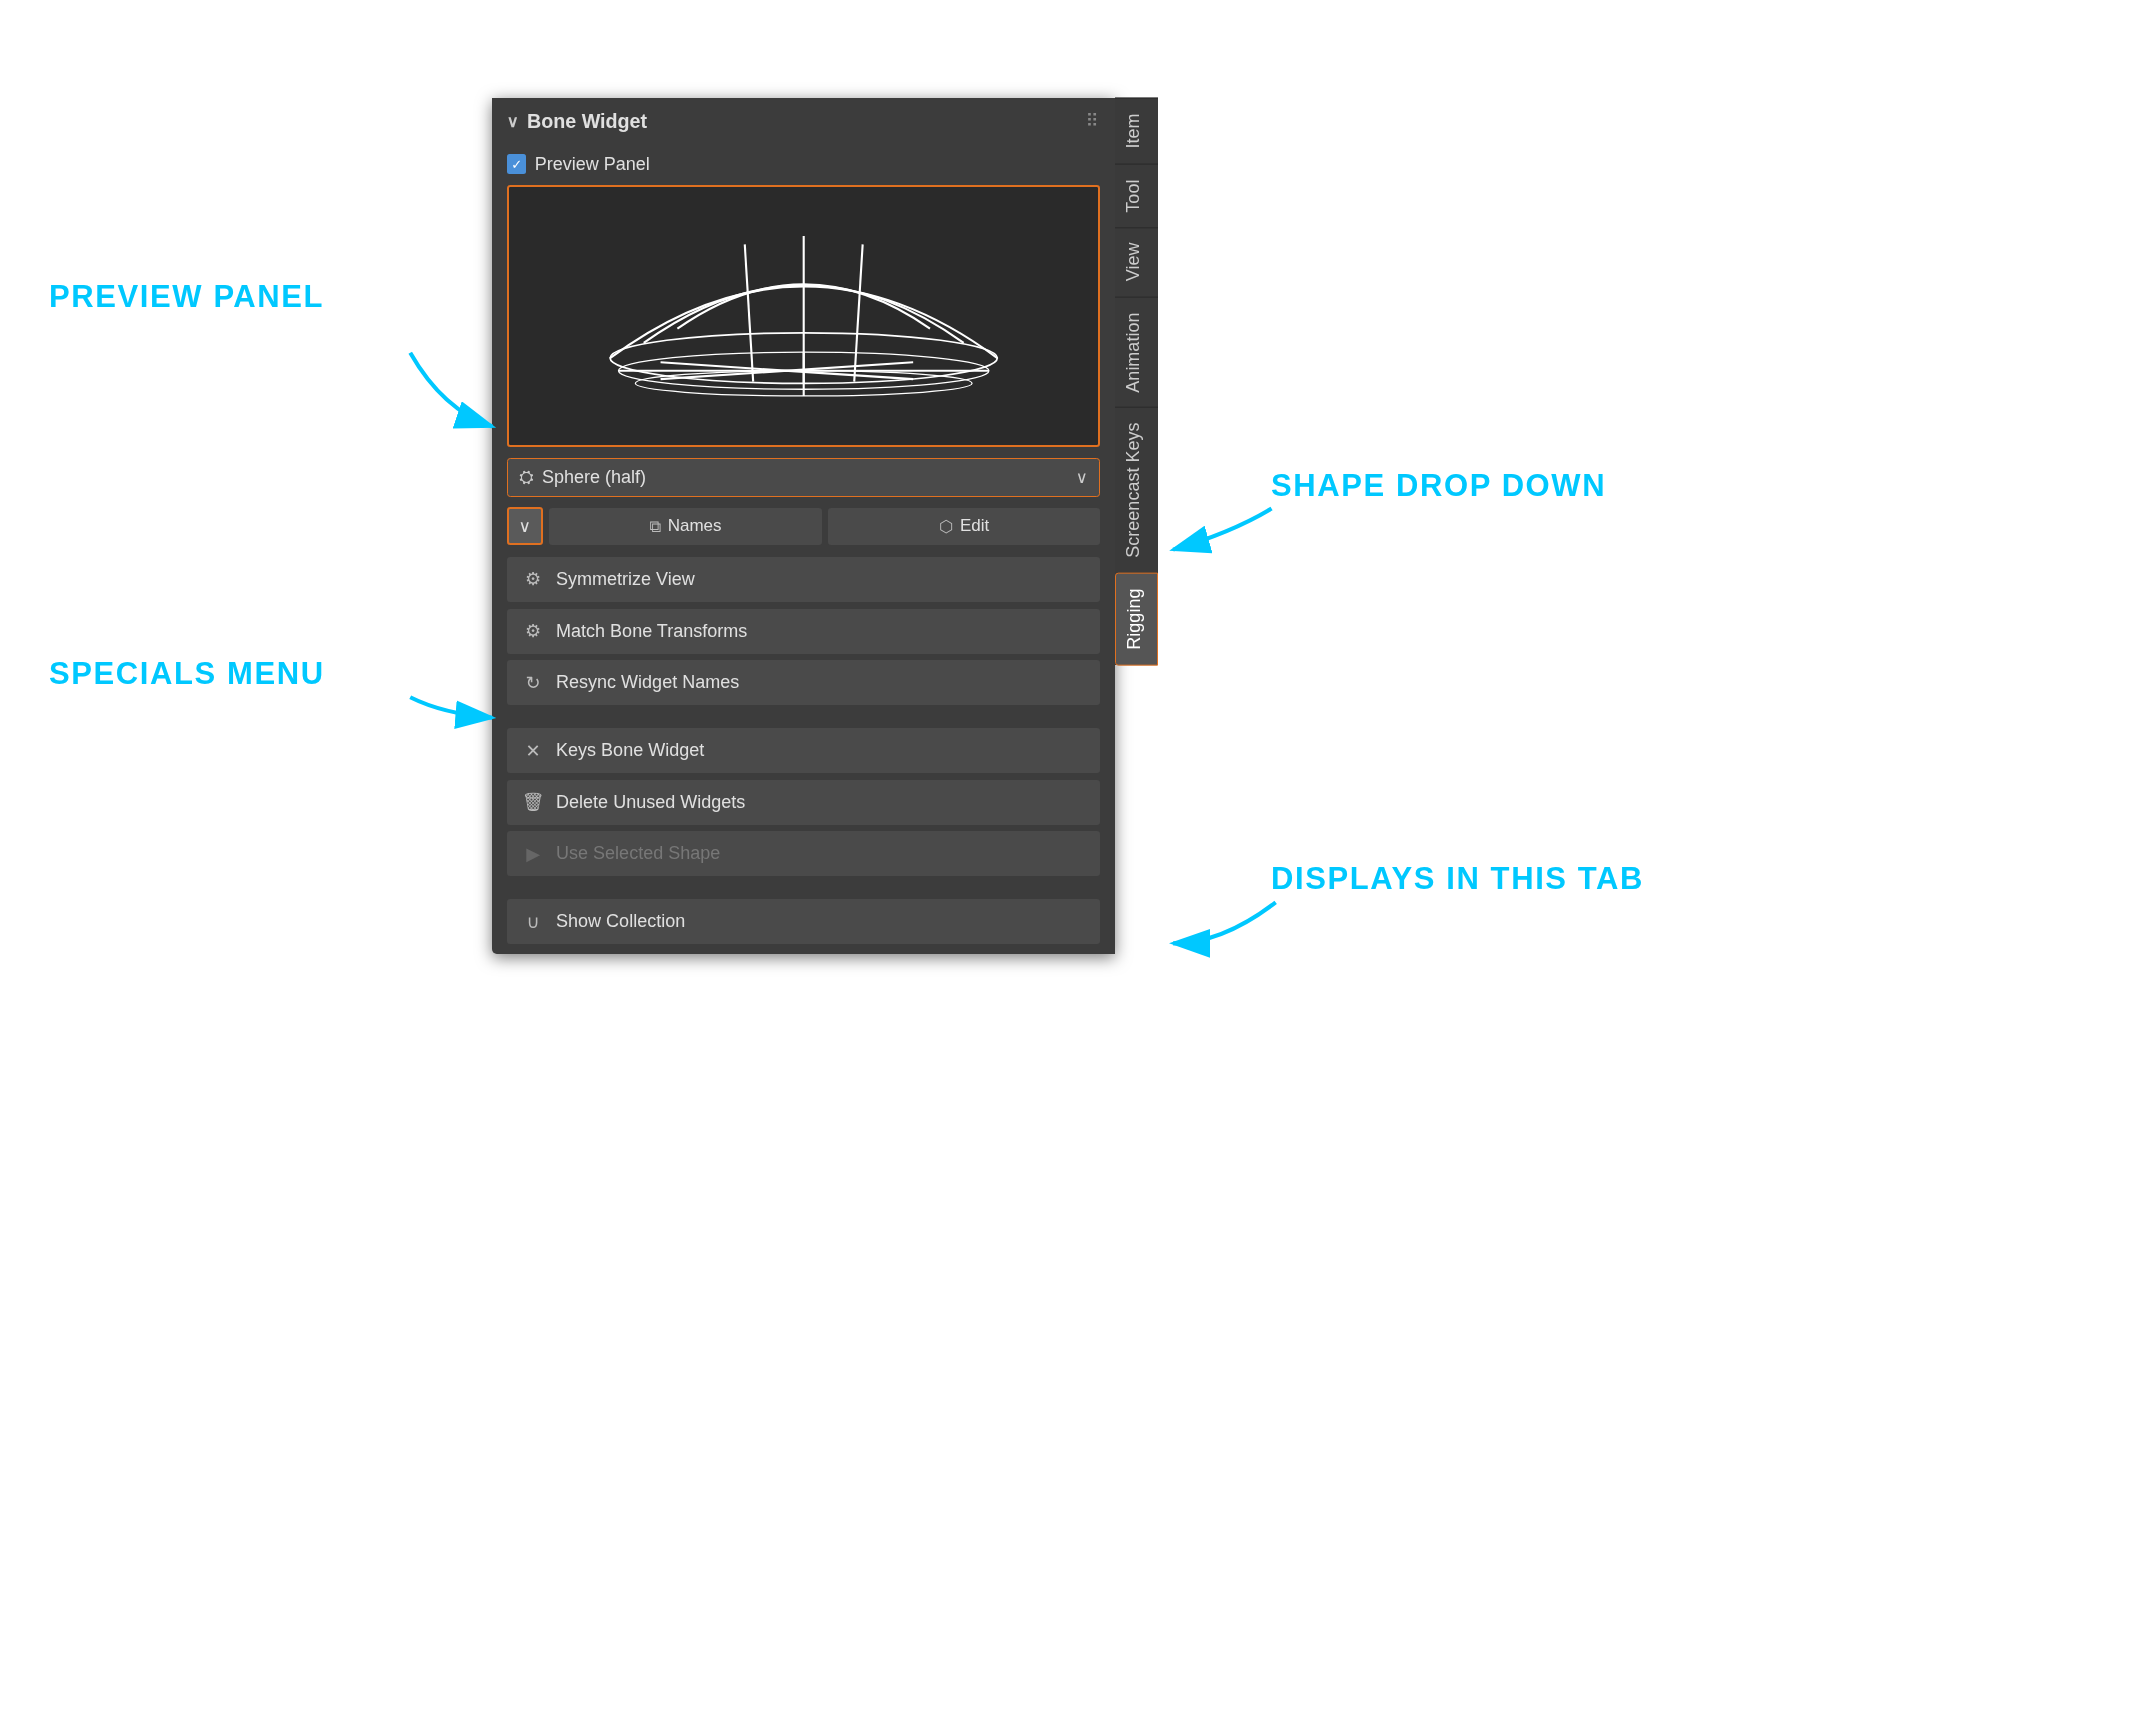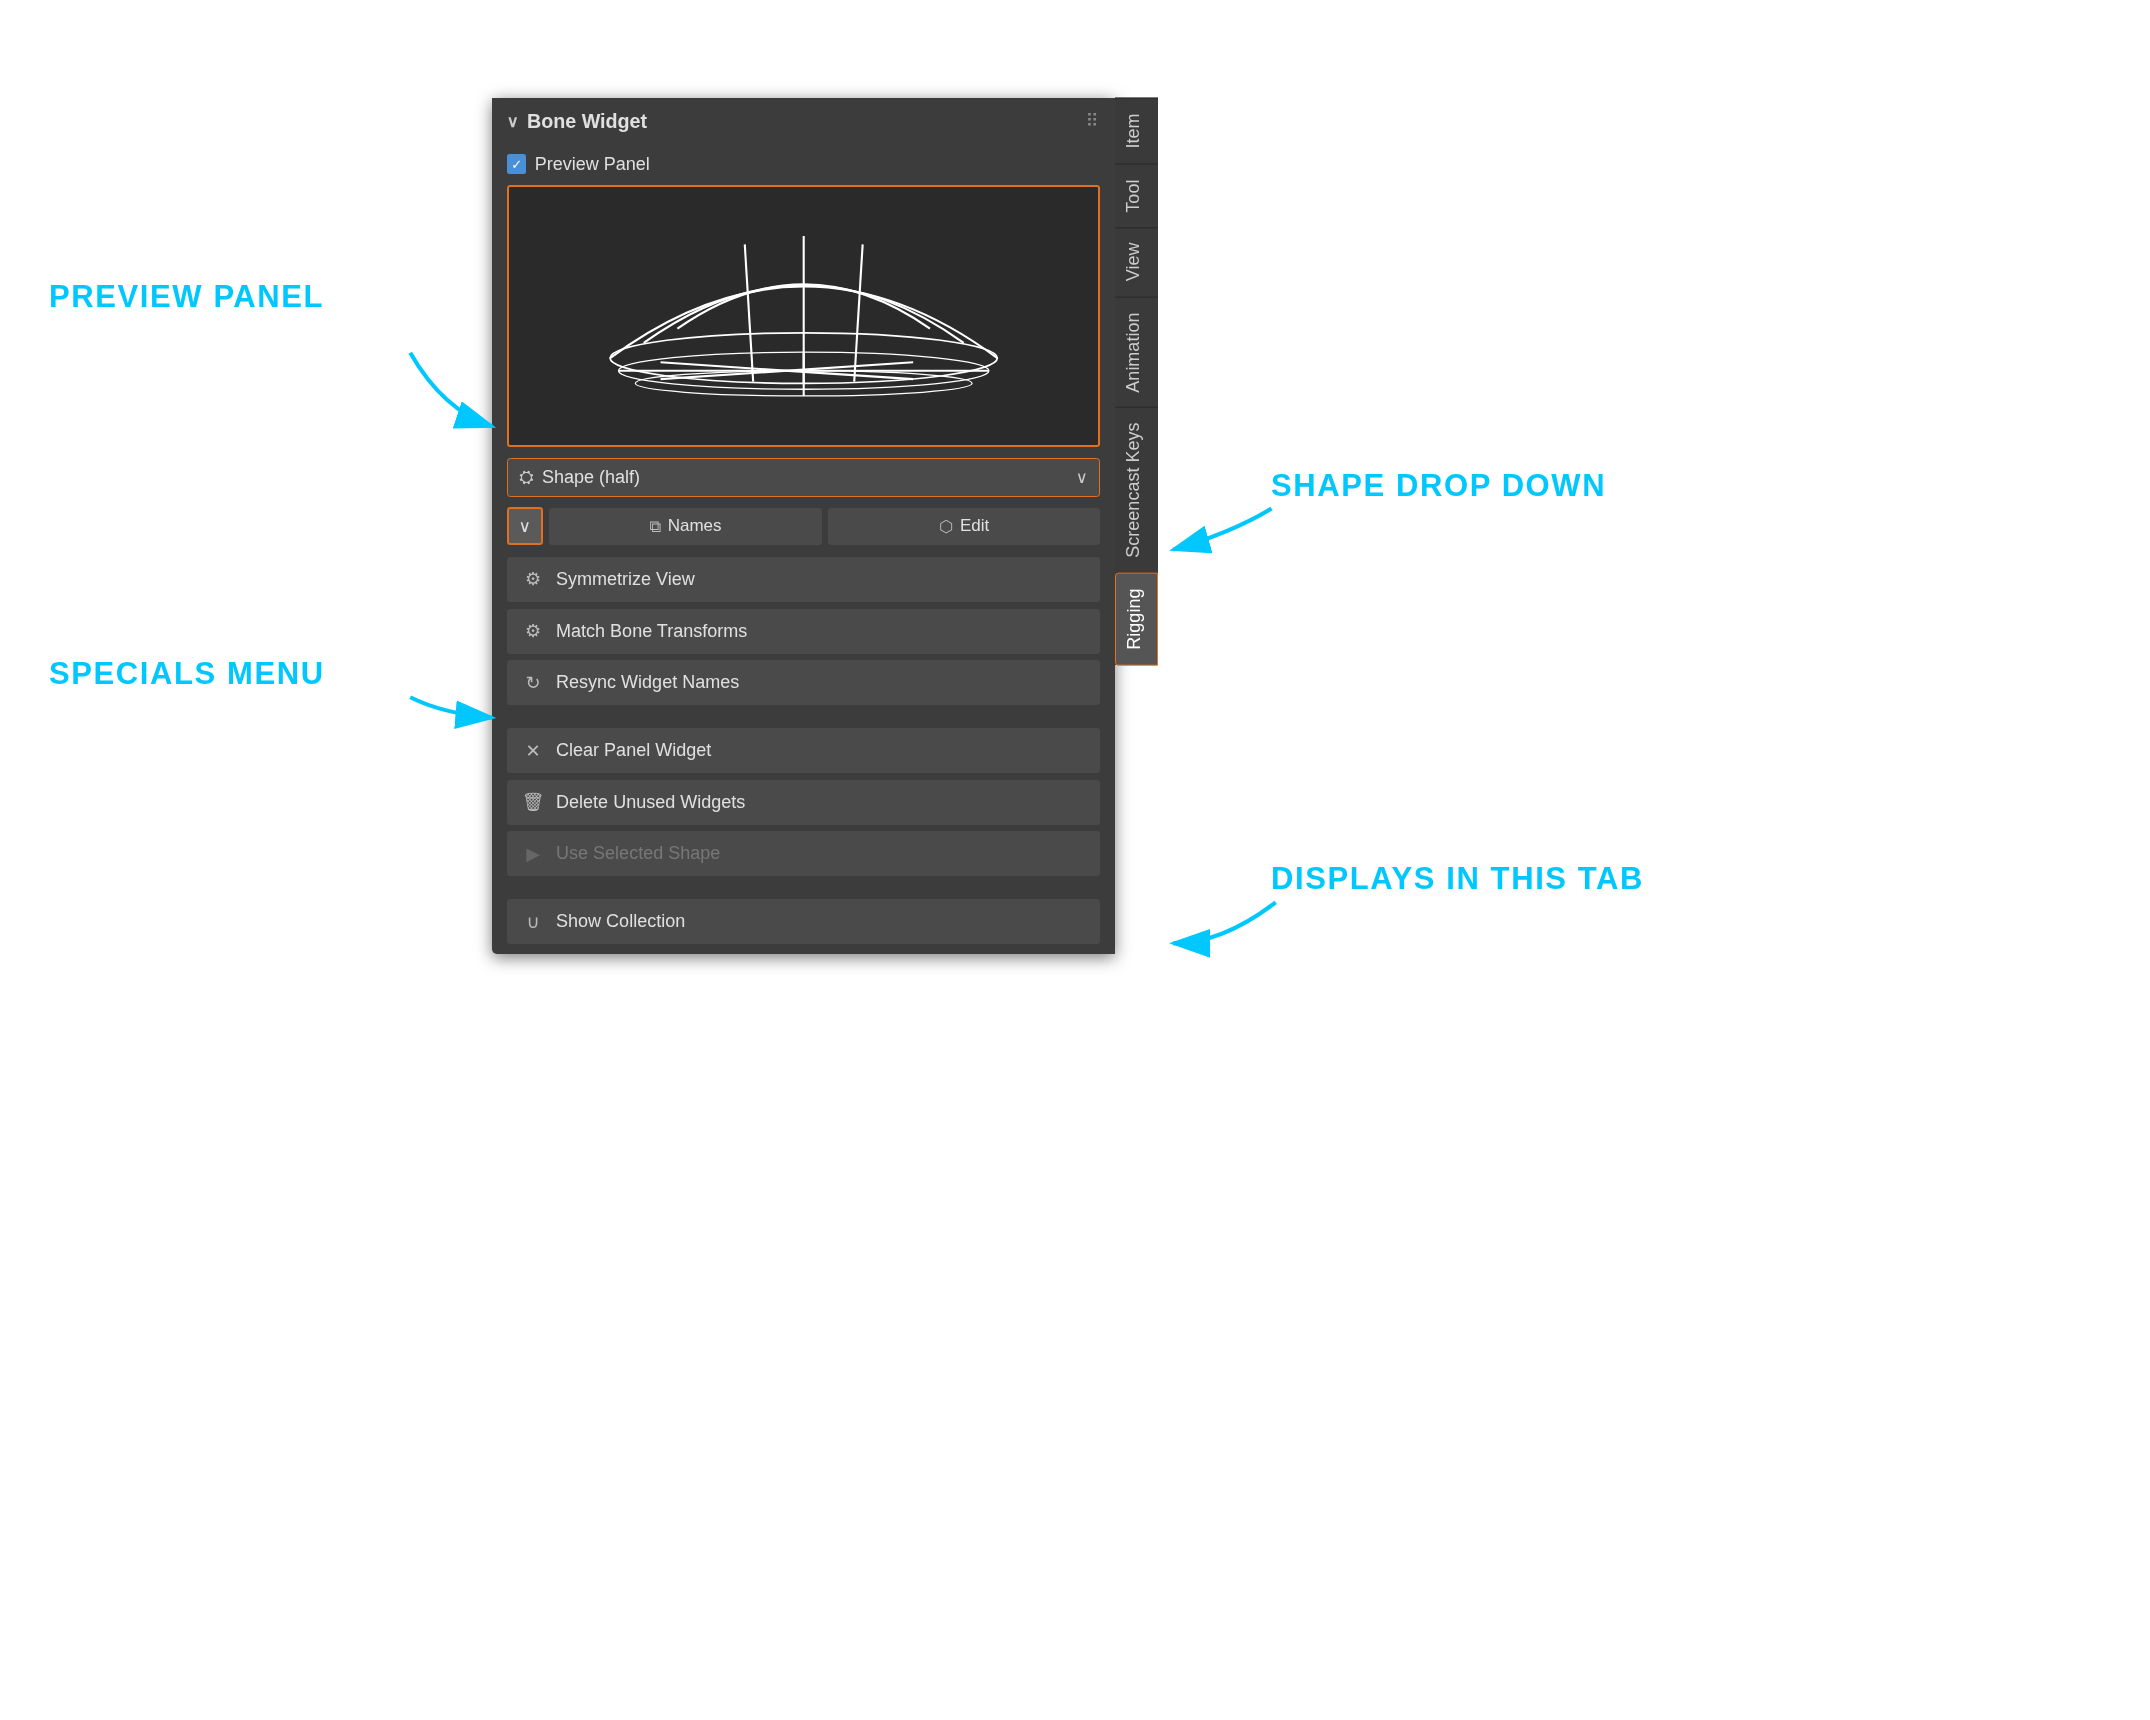--- a/index.html
+++ b/index.html
@@ -305,21 +305,21 @@
             <line x1="350" y1="193" x2="350" y2="245"></line>
 
             <line x1="180" y1="205" x2="480" y2="225"></line>
             <line x1="480" y1="205" x2="180" y2="225"></line>
           </g>
         </svg>
       </div>
 
       <div class="shape-dropdown">
         <span class="shape-icon">⛭</span>
-        <span class="shape-name">Shape (half)</span>
+        <span class="shape-name">Sphere (half)</span>
         <span class="dropdown-arrow">∨</span>
       </div>
 
       <div class="toolbar-row">
         <button class="toolbar-btn specials">
           <span>∨</span>
         </button>
         <button class="toolbar-btn wide">
           <span class="btn-icon">⧉</span>
           <span>Names</span>
@@ -344,21 +344,21 @@
 
         <button class="menu-btn">
           <span class="menu-btn-icon">↻</span>
           <span>Resync Widget Names</span>
         </button>
 
         <div class="spacer"></div>
 
         <button class="menu-btn">
           <span class="menu-btn-icon">✕</span>
-          <span>Clear Panel Widget</span>
+          <span>Keys Bone Widget</span>
         </button>
 
         <button class="menu-btn">
           <span class="menu-btn-icon">🗑</span>
           <span>Delete Unused Widgets</span>
         </button>
 
         <button class="menu-btn disabled">
           <span class="menu-btn-icon">▶</span>
           <span>Use Selected Shape</span>

